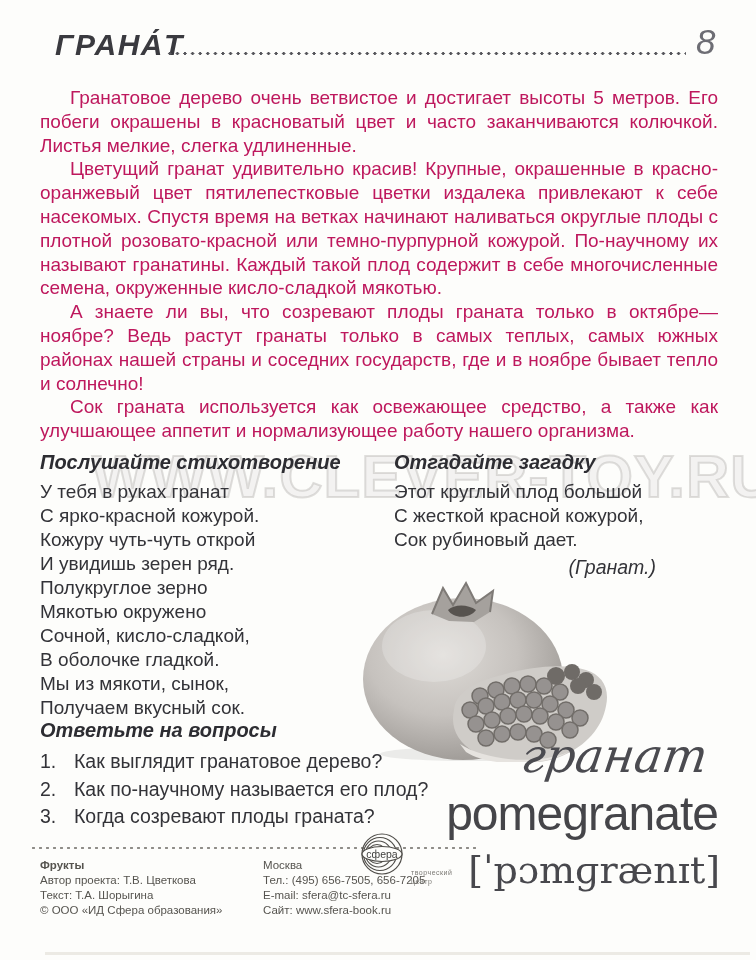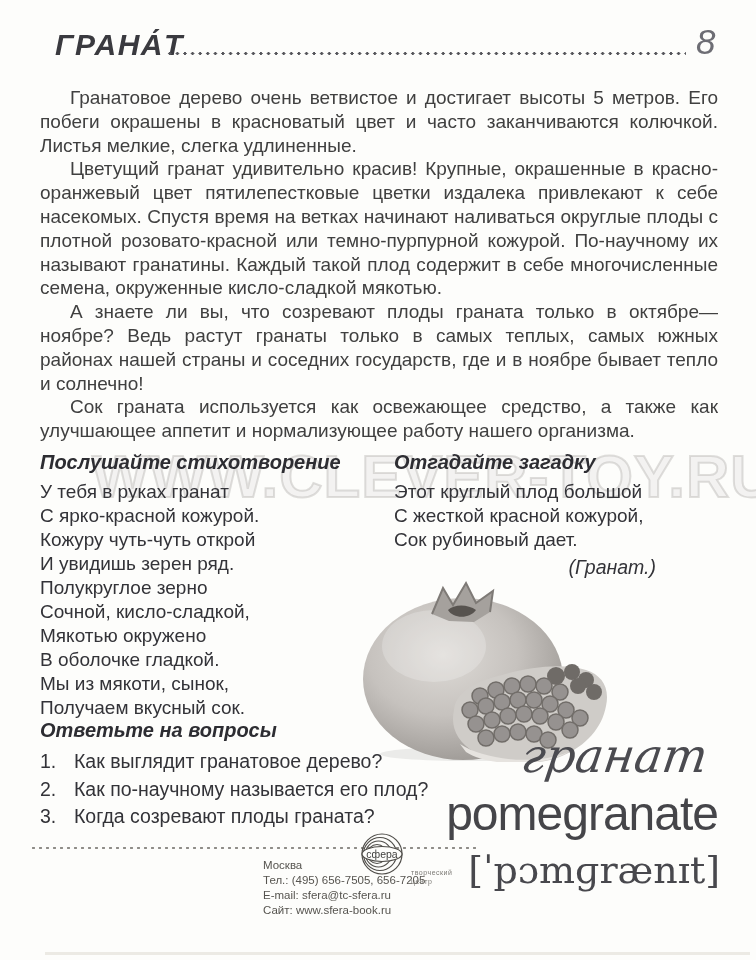--- a/index.html
+++ b/index.html
@@ -19,21 +19,21 @@
     background-image: radial-gradient(circle, #55555a 1.4px, transparent 1.7px);
     background-size: 7.6px 9px; background-position: 0 50%;
   }
   .page-number {
     position: absolute; left: 696px; top: 22px;
     font-size: 35px; font-style: italic; color: #6d6d74;
   }
   
   .article {
     position: absolute; left: 40px; top: 86px; width: 678px;
-    font-size: 19px; line-height: 23.8px; text-align: justify; color: #404040;
+    font-size: 19px; line-height: 23.8px; text-align: justify; color: #be185d;
   }
   .article p { margin: 0; text-indent: 30px; }
   
   .section-heading {
     font-weight: bold; font-style: italic; font-size: 20px;
     color: #2d2d32; margin: 0 0 5px 0; line-height: 25px; white-space: nowrap;
   }
   .poem    { position: absolute; left: 40px;  top: 450px; width: 345px; }
   .riddle  { position: absolute; left: 394px; top: 450px; width: 335px; }
   .poem-line, .riddle-line { font-size: 19px; line-height: 24px; white-space: nowrap; color: #333338; }
@@ -103,22 +103,22 @@
     <p>Сок граната используется как освежающее средство, а также как улучшающее аппетит и нормализующее работу нашего организма.</p>
   </div>
 
   <div class="poem">
     <div class="section-heading">Послушайте стихотворение</div>
     <div class="poem-line">У тебя в руках гранат</div>
     <div class="poem-line">С ярко-красной кожурой.</div>
     <div class="poem-line">Кожуру чуть-чуть открой</div>
     <div class="poem-line">И увидишь зерен ряд.</div>
     <div class="poem-line">Полукруглое зерно</div>
+    <div class="poem-line">Мякотью окружено</div>
     <div class="poem-line">Сочной, кисло-сладкой,</div>
-    <div class="poem-line">Мякотью окружено</div>
     <div class="poem-line">В оболочке гладкой.</div>
     <div class="poem-line">Мы из мякоти, сынок,</div>
     <div class="poem-line">Получаем вкусный сок.</div>
   </div>
 
   <div class="riddle">
     <div class="section-heading">Отгадайте загадку</div>
     <div class="riddle-line">Этот круглый плод большой</div>
     <div class="riddle-line">С жесткой красной кожурой,</div>
     <div class="riddle-line">Сок рубиновый дает.</div>
@@ -195,20 +195,26 @@
       <span class="q-num">3.</span>
       <span>Когда созревают плоды граната?</span>
     </div>
   </div>
 
   <div class="vocab-ru">гранат</div>
   <div class="vocab-en">pomegranate</div>
   <div class="vocab-ipa">[ˈpɔmɡrænɪt]</div>
 
   <div class="dots-footer"></div>
+  <div class="footer-col fc1">
+    <div class="footer-series">Фрукты</div>
+    <div>Автор проекта: Т.В. Цветкова</div>
+    <div>Текст: Т.А. Шорыгина</div>
+    <div>© ООО «ИД Сфера образования»</div>
+  </div>
   <div class="footer-col fc2">
     <div>Москва</div>
     <div>Тел.: (495) 656-7505, 656-7205</div>
     <div>E-mail: sfera@tc-sfera.ru</div>
     <div>Сайт: www.sfera-book.ru</div>
   </div>
   <div class="logo">
     <svg viewBox="0 0 52 44" width="52" height="44">
       <circle cx="26" cy="22" r="20" fill="none" stroke="#4f4d49" stroke-width="1.2"></circle>
       <circle cx="24" cy="22" r="16.5" fill="none" stroke="#4f4d49" stroke-width="1.1"></circle>

